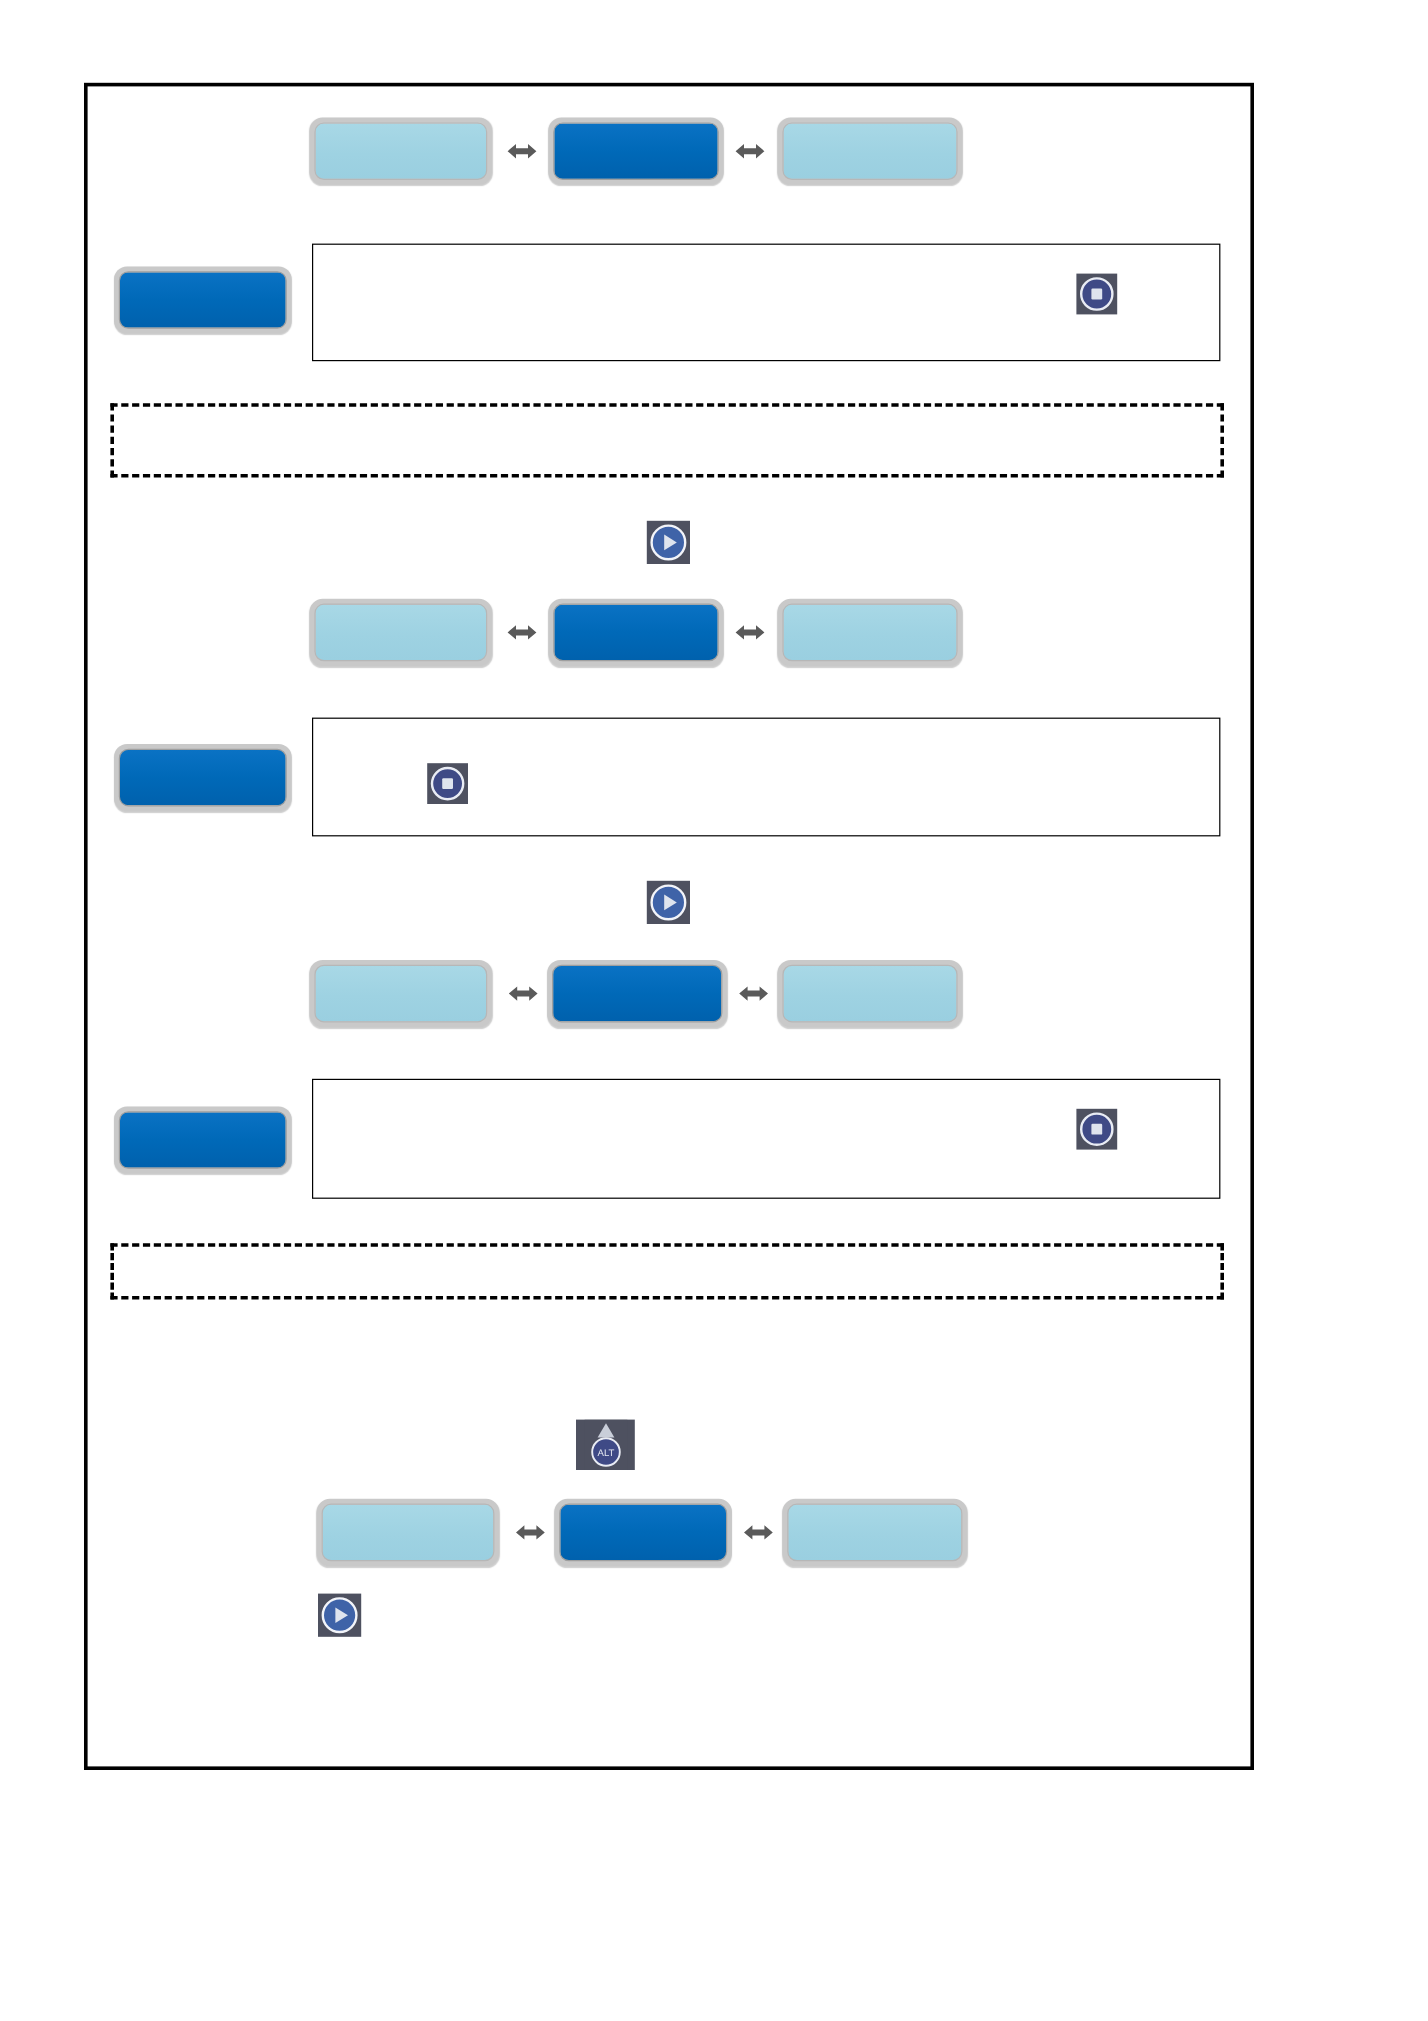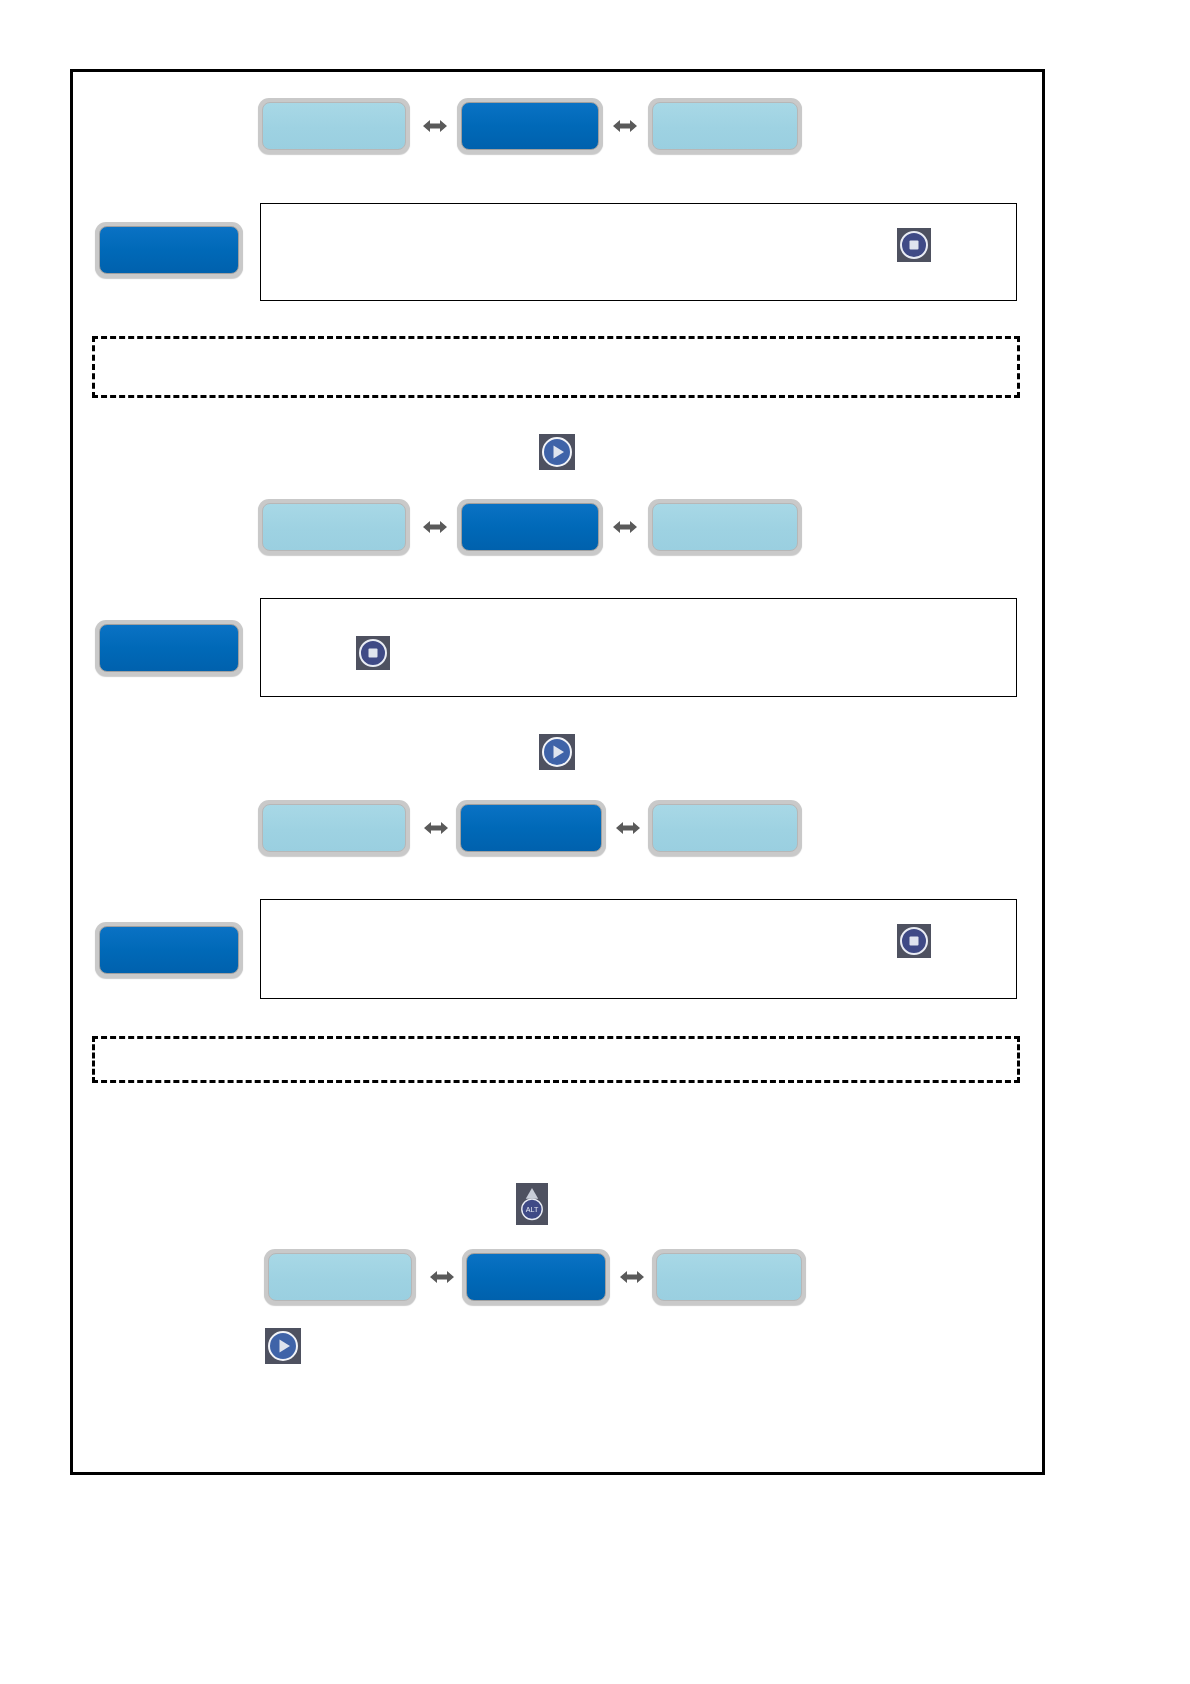--- a/index.html
+++ b/index.html
@@ -226,21 +226,21 @@
       <circle cx="16" cy="16" r="13" fill="#3f4a86" stroke="#e9ecf4" stroke-width="2"></circle>
       <rect x="11.5" y="11.5" width="9" height="9" rx="1" fill="#dfe4ee"></rect>
     </svg>
   </span>
 </div>
 
 <div class="dashedbox abs" style="left:92px; top:1036px; width:928px; height:47px;">
   <div class="abs" style="left:14px; top:8px; width:880px; height:30px; font-size:14px; color:#000;"></div>
 </div>
 
-<span class="iconsq abs" style="left:480px; top:1183px; width:32px; height:42px;margin-left:36px;">
+<span class="iconsq abs" style="left:480px; top:1183px; width:49px; height:42px;">
   <svg width="36" height="42" viewBox="0 0 36 42" aria-hidden="true">
     <rect x="0" y="0" width="36" height="42" fill="#4e5160"></rect>
     <path d="M18 3 L25 15 L11 15 Z" fill="#c9ced9"></path>
     <circle cx="18" cy="27" r="11.5" fill="#3f4a86" stroke="#e9ecf4" stroke-width="1.6"></circle>
     <text x="18" y="30.5" font-family="Liberation Sans, sans-serif" font-size="8" fill="#e4e8f2" text-anchor="middle">ALT</text>
   </svg>
 </span>
 
 <div class="abs" style="left:264px; top:1249px; width:560px; height:60px;">
 

